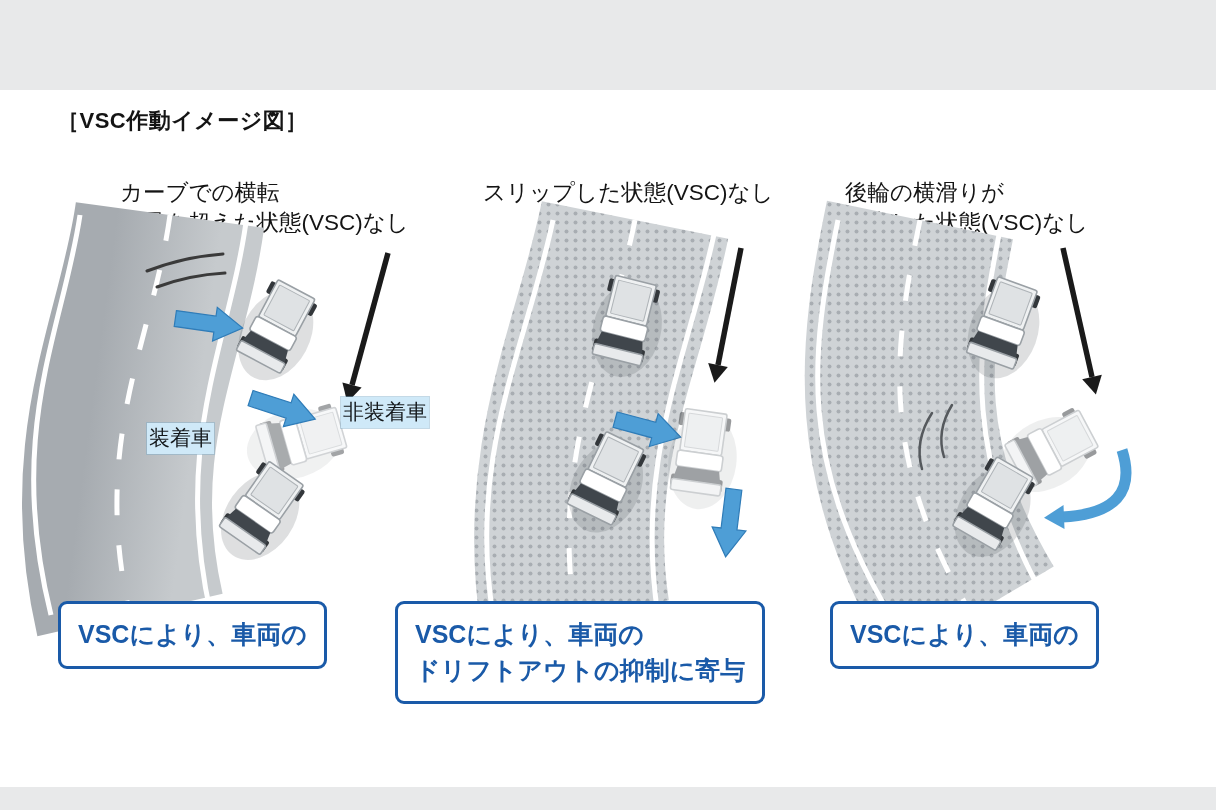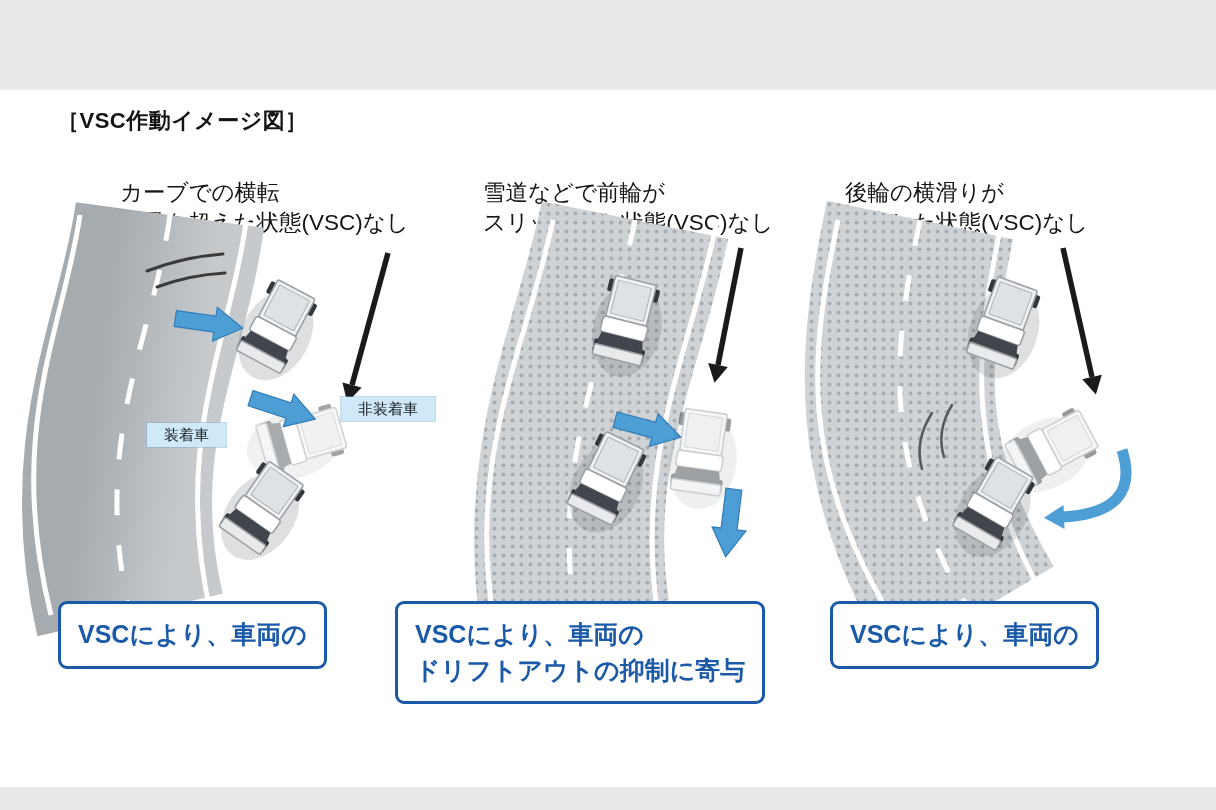--- a/index.html
+++ b/index.html
@@ -10,22 +10,22 @@
   .band-top{top:0;height:90px}
   .band-bottom{top:787px;height:23px}
   .title{position:absolute;left:57px;top:106px;font-size:22px;font-weight:700;letter-spacing:.5px}
   .caption{position:absolute;top:178px;font-size:22.5px;font-weight:400;line-height:1.35;white-space:nowrap}
   .cap1{left:120px}.cap2{left:483px}.cap3{left:845px}
   .illo{position:absolute;top:245px;height:350px}
   .illo1{left:35px;width:392px}
   .illo2{left:400px;width:392px}
   .illo3{left:780px;width:404px}
   .illo svg{position:absolute;left:0;top:0;overflow:visible}
-  .tag{position:absolute;background:#cfe9f8;color:#14181b;font-size:15px;line-height:1.15;
-       padding:3px 17px 4px;white-space:nowrap;box-shadow:0 0 0 1px rgba(125,170,200,.45)}
+  .tag{position:absolute;background:#cfe9f8;color:#14181b;font-size:21px;line-height:1.15;
+       padding:3px 2px 4px;white-space:nowrap;box-shadow:0 0 0 1px rgba(125,170,200,.45)}
   .tag-equipped{left:112px;top:178px}
   .tag-nonequipped{left:306px;top:152px}
   .result{position:absolute;top:601px;border:3px solid #1a5aa8;border-radius:9px;background:#fff;
           color:#1a5aa8;font-size:25px;font-weight:700;line-height:1.42;padding:13px 17px;white-space:nowrap}
   .res1{left:58px}.res2{left:395px}.res3{left:830px}
   .defsvg{position:absolute;width:0;height:0;left:0;top:0}
 </style>
 </head>
 <body>
 
@@ -62,21 +62,20 @@
         <path d="M -32,-8 L 8,-8 L 8,-17 L 36,0 L 8,17 L 8,8 L -32,8 Z" fill="#4e9ed6" stroke="#2f7cb8" stroke-width="1.2"></path>
       </g>
     </defs>
   </svg>
 
   <div class="caption cap1">
     <div>カーブでの横転</div>
     <div>限界を超えた状態(VSC)なし</div>
   </div>
   <div class="caption cap2">
-    <div>雪道などで前輪が</div>
     <div>スリップした状態(VSC)なし</div>
   </div>
   <div class="caption cap3">
     <div>後輪の横滑りが</div>
     <div>発生した状態(VSC)なし</div>
   </div>
 
   <div class="illo illo1">
     <svg width="392" height="350" viewBox="0 0 392 350">
       <g>

